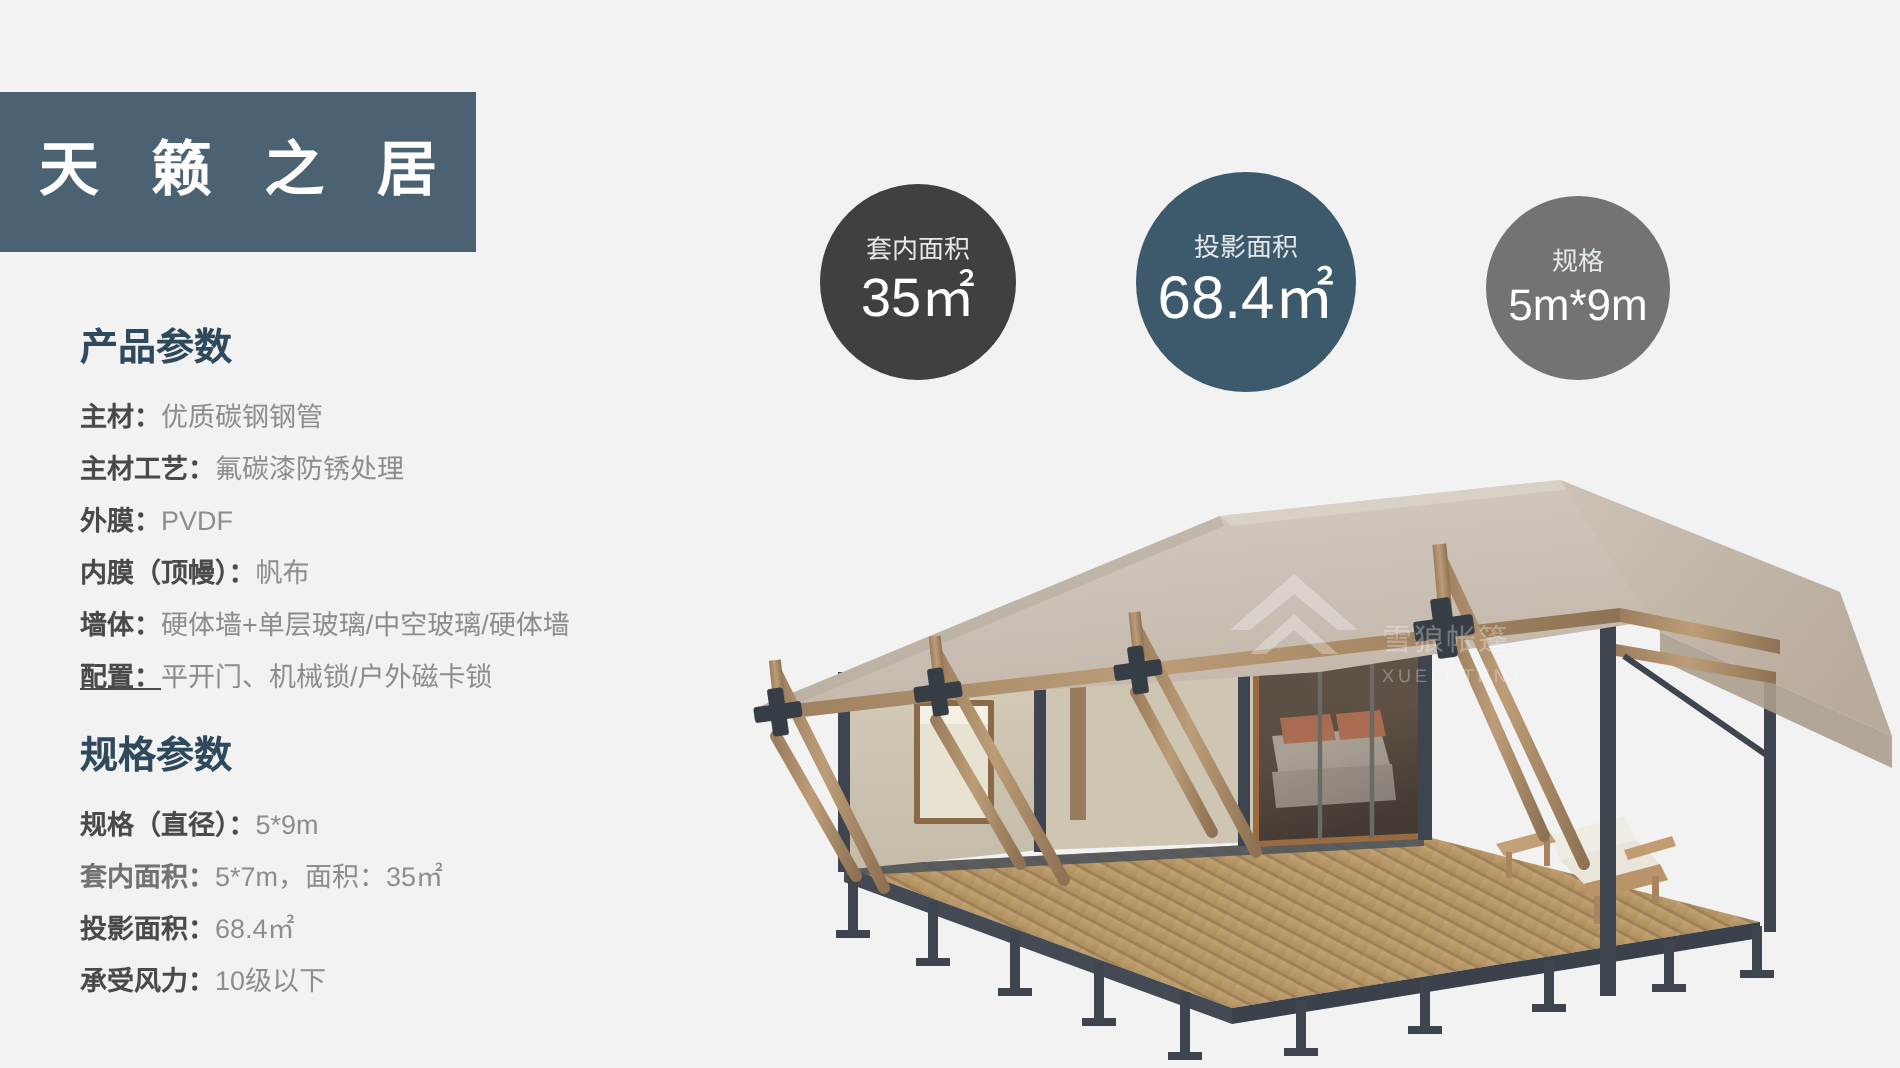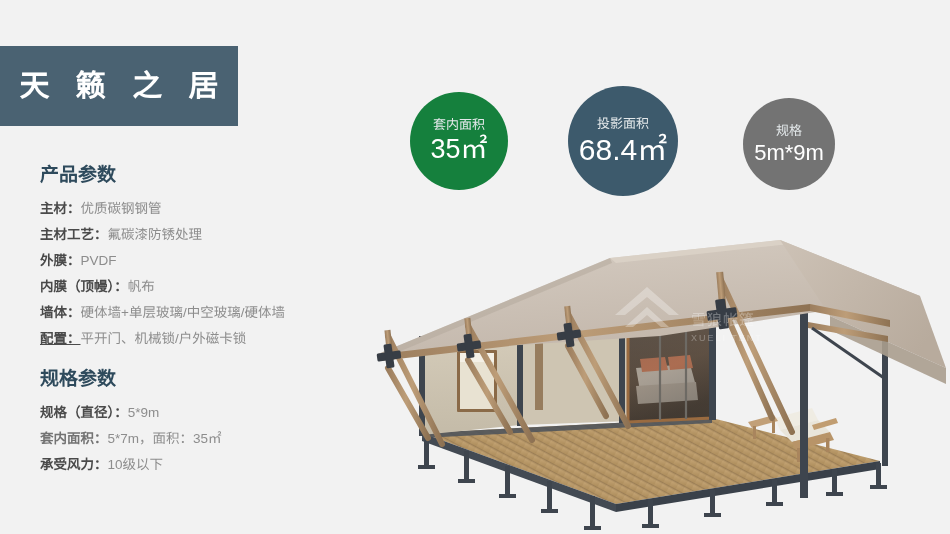--- a/index.html
+++ b/index.html
@@ -176,28 +176,31 @@
     <div class="section">
       <div class="section-heading" style="color: rgb(46, 74, 92);">规格参数</div>
 
       <div class="spec-row">
         <span class="k" style="color: rgb(74, 74, 74);">规格（直径）：</span><span class="v" style="color: rgb(141, 141, 141);">5*9m</span>
       </div>
       <div class="spec-row">
         <span class="k" style="color: #737373;">套内面积：</span><span class="v" style="color: rgb(141, 141, 141);">5*7m，面积：35㎡</span>
       </div>
       <div class="spec-row">
+        <span class="k" style="color: rgb(74, 74, 74);">投影面积：</span><span class="v" style="color: rgb(141, 141, 141);">68.4㎡</span>
+      </div>
+      <div class="spec-row">
         <span class="k" style="color: rgb(74, 74, 74);">承受风力：</span><span class="v" style="color: rgb(141, 141, 141);">10级以下</span>
       </div>
     </div>
 
   </div>
 
   <div class="badges">
-    <div class="badge b1" style="background: #15803d;">
+    <div class="badge b1" style="background: #404040;">
       <div class="badge-label">套内面积</div>
       <div class="badge-value">35㎡</div>
     </div>
     <div class="badge b2" style="background: rgb(61, 90, 108);">
       <div class="badge-label">投影面积</div>
       <div class="badge-value">68.4㎡</div>
     </div>
     <div class="badge b3" style="background: #737373;">
       <div class="badge-label">规格</div>
       <div class="badge-value">5m*9m</div>

